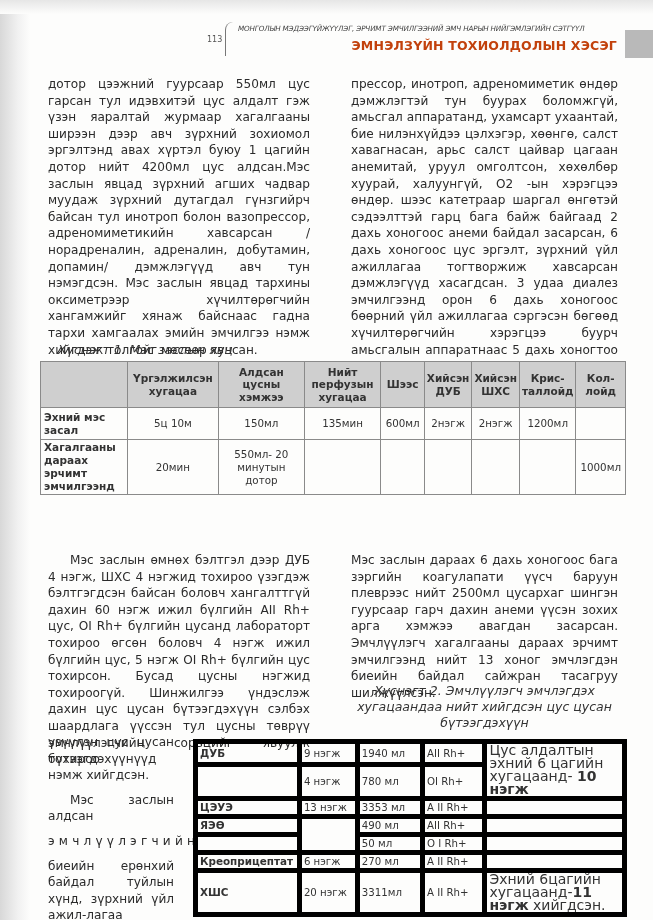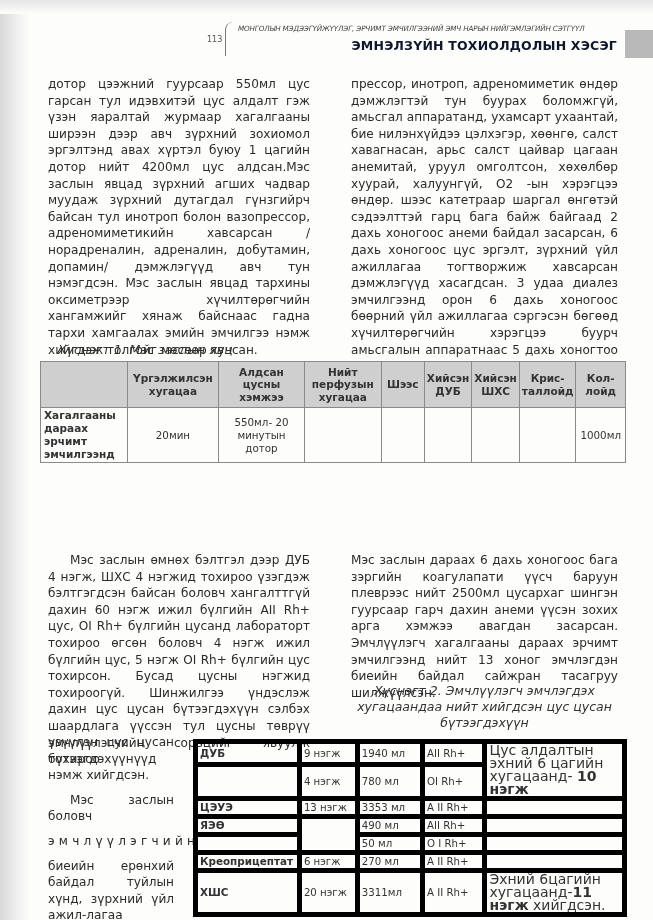--- a/index.html
+++ b/index.html
@@ -28,21 +28,21 @@
     border-left: 1px solid #777; border-top-left-radius: 10px;
   }
   .header-subtitle {
     position: absolute; left: 238px; top: 24px; width: 395px;
     font-size: 7.2px; font-style: italic; color: #444; letter-spacing: -0.15px;
     white-space: nowrap; overflow: hidden;
   }
   .header-title {
     position: absolute; right: 36px; top: 38px;
     font-family: "DejaVu Sans", sans-serif; font-weight: bold;
-    font-size: 12.5px; color: #0f172a; letter-spacing: 0.2px;
+    font-size: 12.5px; color: #c2410c; letter-spacing: 0.2px;
   }
   .header-tab {
     position: absolute; right: 0; top: 30px; width: 28px; height: 28px;
     background: #b9b9b9;
   }
   
   .col {
     position: absolute; font-size: 12.1px; line-height: 16.6px;
     text-align: justify; color: #2b2b2b;
   }
@@ -119,20 +119,31 @@
       <th>Алдсан цусны хэмжээ</th>
       <th>Нийт перфузын хугацаа</th>
       <th>Шээс</th>
       <th>Хийсэн ДУБ</th>
       <th>Хийсэн ШХС</th>
       <th>Крис-таллойд</th>
       <th>Кол-лойд</th>
     </tr>
   </thead>
   <tbody>
+    <tr style="height:32px">
+      <th>Эхний мэс засал</th>
+      <td>5ц 10м</td>
+      <td>150мл</td>
+      <td>135мин</td>
+      <td>600мл</td>
+      <td>2нэгж</td>
+      <td>2нэгж</td>
+      <td>1200мл</td>
+      <td></td>
+    </tr>
     <tr style="height:46px">
       <th>Хагалгааны дараах эрчимт эмчилгээнд</th>
       <td>20мин</td>
       <td>550мл- 20 минутын дотор</td>
       <td></td>
       <td></td>
       <td></td>
       <td></td>
       <td></td>
       <td>1000мл</td>
@@ -142,21 +153,21 @@
 
 <div class="col col-left-mid">
   <p class="indent">Мэс заслын өмнөх бэлтгэл дээр ДУБ 4 нэгж, ШХС 4 нэгжид тохироо үзэгдэж бэлтгэгдсэн байсан боловч хангалттгүй дахин 60 нэгж ижил бүлгийн AII Rh+ цус, OI Rh+ бүлгийн цусанд лабораторт тохироо өгсөн боловч 4 нэгж ижил бүлгийн цус, 5 нэгж OI Rh+ бүлгийн цус тохирсон. Бусад цусны нэгжид тохироогүй. Шинжилгээ үндэслэж дахин цус цусан бүтээгдэхүүн сэлбэх шаардлага үүссэн тул цусны төврүү эмчлүүлэгчийн сорьцийг явуулж тохироо</p>
 </div>
 <div class="col col-right-mid">
   <p>Мэс заслын дараах 6 дахь хоногоос бага зэргийн коагулапати үүсч баруун плеврээс нийт 2500мл цусархаг шингэн гуурсаар гарч дахин анеми үүсэн зохих арга хэмжээ авагдан засарсан. Эмчлүүлэгч хагалгааны дараах эрчимт эмчилгээнд нийт 13 хоног эмчлэгдэн биеийн байдал сайжран тасагруу шилжүүлсэн.</p>
 </div>
 
 <div class="col col-left-narrow">
   <p>үзүүлэн цус цусан бүтээгдэхүүнүүд нэмж хийгдсэн.</p>
-  <p class="indent">Мэс заслын боловч</p>
+  <p class="indent">Мэс заслын алдсан</p>
   <p class="spaced">эмчлүүлэгчийн</p>
   <p>биеийн ерөнхий байдал туйлын хүнд, зүрхний үйл ажил-лагаа тогтворгүй, хавсарсан вазо-</p>
 </div>
 
 <div class="caption caption2">Хүснэгт 2. Эмчлүүлэгч эмчлэгдэх хугацаандаа нийт хийгдсэн цус цусан бүтээгдэхүүн</div>
 <table class="t2">
   <colgroup>
     <col style="width:104px">
       <col style="width:59px">
       <col style="width:66px">

